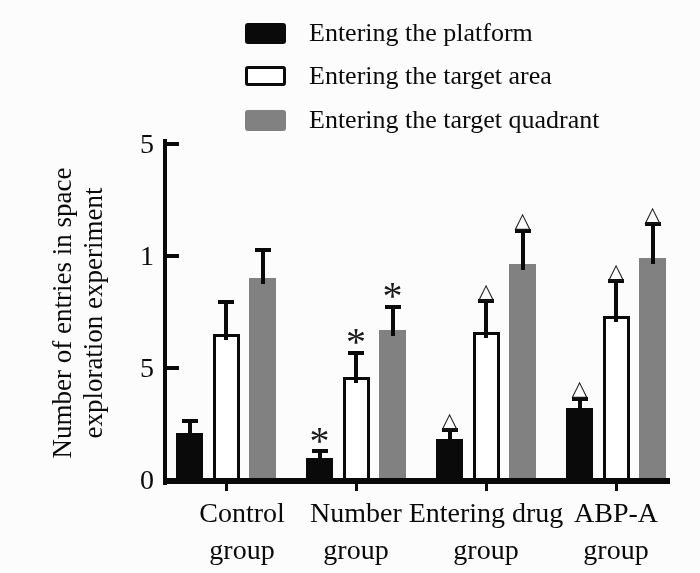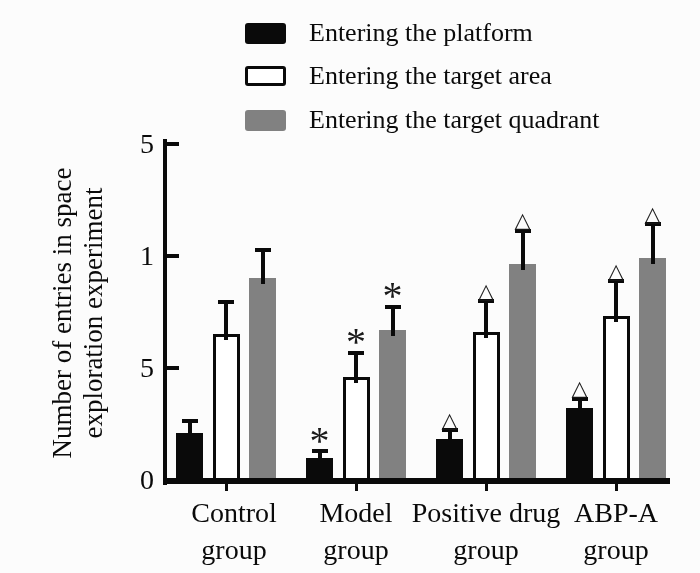--- a/index.html
+++ b/index.html
@@ -64,53 +64,53 @@
       <div class="axis-line" style="left: 155px; top: 139px; width: 4px; height: 346px; z-index: 5;"></div>
       <div class="axis-line" style="left: 155px; top: 478px; width: 507px; height: 6px; z-index: 5;"></div>
       <div class="ytick-label" style="left: 90px; top: 464px;">0</div>
       <div class="tick" style="left: 159px; top: 366px; width: 12px; height: 4px; z-index: 6;"></div>
       <div class="ytick-label" style="left: 90px; top: 352px;">5</div>
       <div class="tick" style="left: 159px; top: 254px; width: 12px; height: 4px; z-index: 6;"></div>
       <div class="ytick-label" style="left: 90px; top: 240px;">1</div>
       <div class="tick" style="left: 159px; top: 142px; width: 12px; height: 4px; z-index: 6;"></div>
       <div class="ytick-label" style="left: 90px; top: 128px;">5</div>
       <div class="tick" style="left: 216.5px; top: 484px; width: 3px; height: 7px; z-index: 6;"></div>
-      <div class="cat-label" style="left: 126px; top: 494px;">
+      <div class="cat-label" style="left: 134px; top: 494px;">
         <div>Control</div>
         <div>group</div>
       </div>
       <div class="bar" style="left: 168px; top: 432.96px; width: 27px; height: 49.04px; background: rgb(10, 10, 10); z-index: 2;"></div>
       <div class="err-line" style="left: 179.5px; top: 420.64px; width: 4px; height: 18.32px; z-index: 3;"></div>
       <div class="err-cap" style="left: 173.5px; top: 419.14px; width: 16px; height: 4px; z-index: 3;"></div>
       <div class="bar" style="left: 204.5px; top: 334.4px; width: 27px; height: 147.6px; background: rgb(255, 255, 255); z-index: 2; border: 3px solid rgb(10, 10, 10);"></div>
       <div class="err-line" style="left: 216px; top: 301.92px; width: 4px; height: 38.48px; z-index: 3;"></div>
       <div class="err-cap" style="left: 210px; top: 300.42px; width: 16px; height: 4px; z-index: 3;"></div>
       <div class="bar" style="left: 241px; top: 278.4px; width: 27px; height: 203.6px; background: rgb(129, 129, 129); z-index: 2;"></div>
       <div class="err-line" style="left: 252.5px; top: 249.28px; width: 4px; height: 35.12px; z-index: 3;"></div>
       <div class="err-cap" style="left: 246.5px; top: 247.78px; width: 16px; height: 4px; z-index: 3;"></div>
       <div class="tick" style="left: 346.5px; top: 484px; width: 3px; height: 7px; z-index: 6;"></div>
       <div class="cat-label" style="left: 248px; top: 494px;">
-        <div>Model</div>
+        <div>Number</div>
         <div>group</div>
       </div>
       <div class="bar" style="left: 298px; top: 457.6px; width: 27px; height: 24.4px; background: rgb(10, 10, 10); z-index: 2;"></div>
       <div class="err-line" style="left: 309.5px; top: 450.88px; width: 4px; height: 12.72px; z-index: 3;"></div>
       <div class="err-cap" style="left: 303.5px; top: 449.38px; width: 16px; height: 4px; z-index: 3;"></div>
       <div class="marker marker-star" style="left: 289.5px; top: 420.88px; z-index: 4;">*</div>
       <div class="bar" style="left: 334.5px; top: 376.96px; width: 27px; height: 105.04px; background: rgb(255, 255, 255); z-index: 2; border: 3px solid rgb(10, 10, 10);"></div>
       <div class="err-line" style="left: 346px; top: 352.32px; width: 4px; height: 30.64px; z-index: 3;"></div>
       <div class="err-cap" style="left: 340px; top: 350.82px; width: 16px; height: 4px; z-index: 3;"></div>
       <div class="marker marker-star" style="left: 326px; top: 322.32px; z-index: 4;">*</div>
       <div class="bar" style="left: 371px; top: 329.92px; width: 27px; height: 152.08px; background: rgb(129, 129, 129); z-index: 2;"></div>
       <div class="err-line" style="left: 382.5px; top: 306.4px; width: 4px; height: 29.52px; z-index: 3;"></div>
       <div class="err-cap" style="left: 376.5px; top: 304.9px; width: 16px; height: 4px; z-index: 3;"></div>
       <div class="marker marker-star" style="left: 362.5px; top: 276.4px; z-index: 4;">*</div>
       <div class="tick" style="left: 476.5px; top: 484px; width: 3px; height: 7px; z-index: 6;"></div>
       <div class="cat-label" style="left: 378px; top: 494px;">
-        <div>Positive drug</div>
+        <div>Entering drug</div>
         <div>group</div>
       </div>
       <div class="bar" style="left: 428px; top: 438.56px; width: 27px; height: 43.44px; background: rgb(10, 10, 10); z-index: 2;"></div>
       <div class="err-line" style="left: 439.5px; top: 429.6px; width: 4px; height: 14.96px; z-index: 3;"></div>
       <div class="err-cap" style="left: 433.5px; top: 428.1px; width: 16px; height: 4px; z-index: 3;"></div>
       <div class="marker marker-tri" style="left: 419.5px; top: 409.6px; z-index: 4;">△</div>
       <div class="bar" style="left: 464.5px; top: 332.16px; width: 27px; height: 149.84px; background: rgb(255, 255, 255); z-index: 2; border: 3px solid rgb(10, 10, 10);"></div>
       <div class="err-line" style="left: 476px; top: 300.8px; width: 4px; height: 37.36px; z-index: 3;"></div>
       <div class="err-cap" style="left: 470px; top: 299.3px; width: 16px; height: 4px; z-index: 3;"></div>
       <div class="marker marker-tri" style="left: 456px; top: 280.8px; z-index: 4;">△</div>

